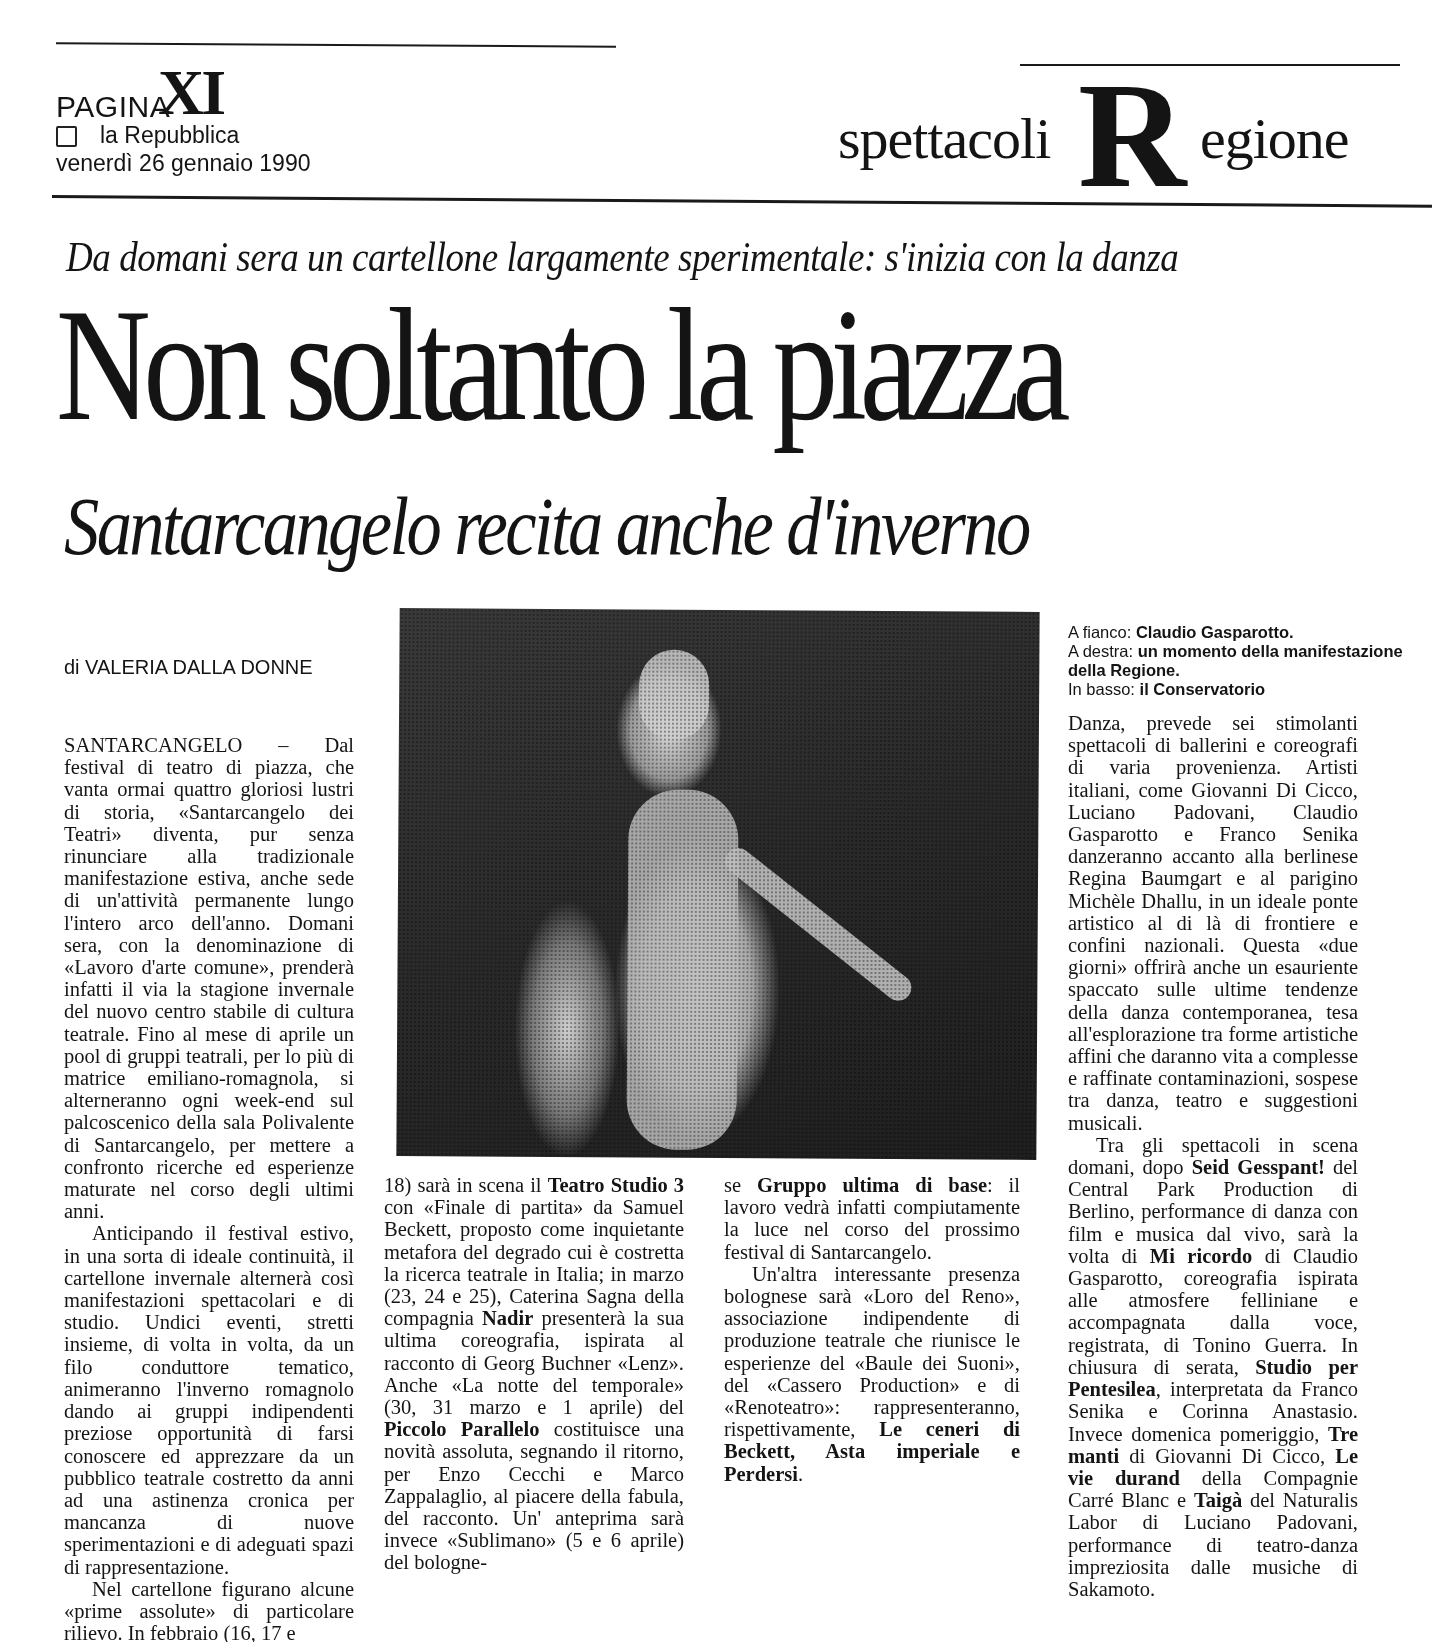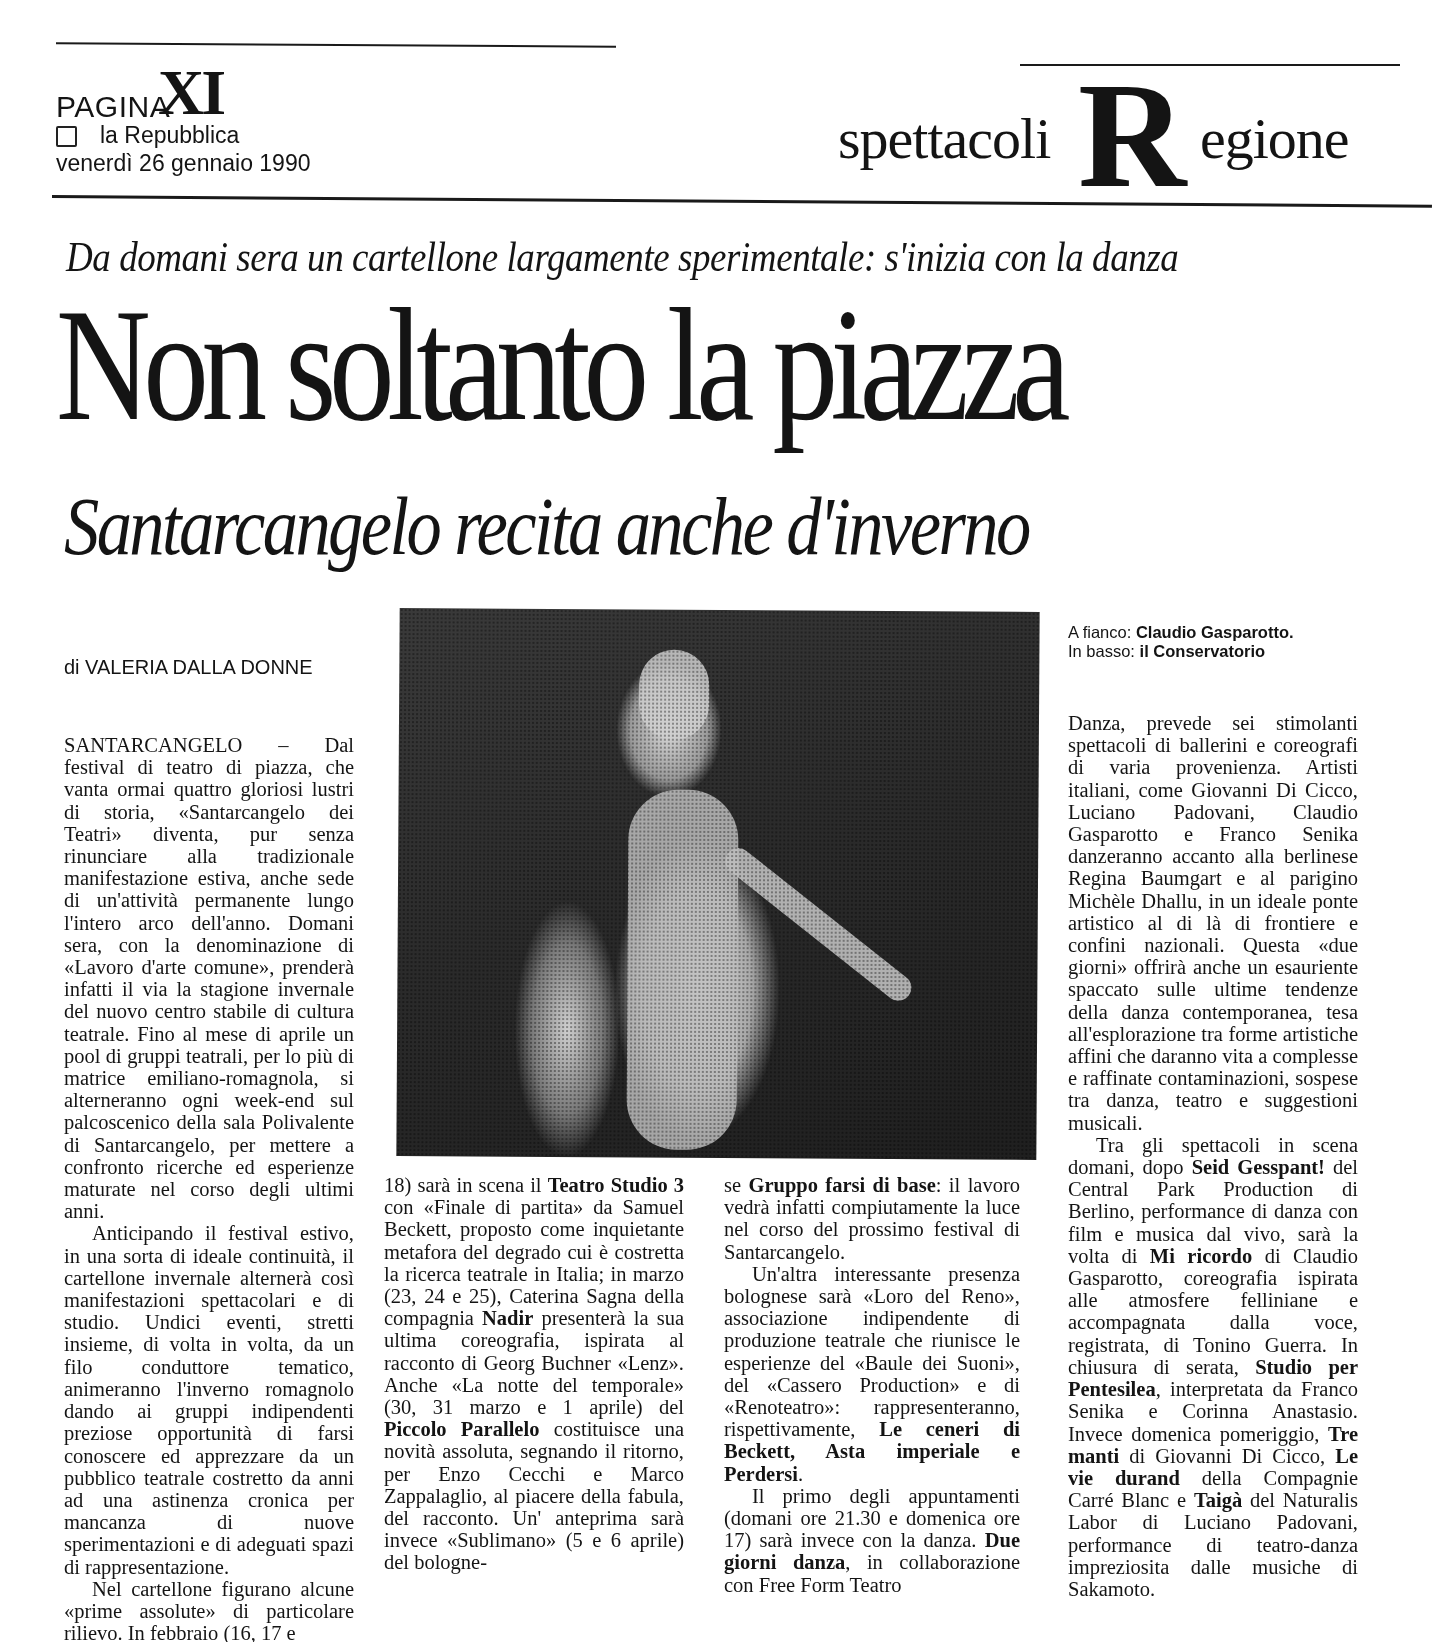--- a/index.html
+++ b/index.html
@@ -59,44 +59,42 @@
 
 <div class="abs photo">
   <div class="arm" style="left:330px; top:230px; width:230px; height:26px; transform:rotate(38deg); transform-origin:left;"></div>
   <div class="arm" style="left:230px; top:180px; width:110px; height:360px; border-radius:50px; background:#bdbdbd;"></div>
   <div class="arm" style="left:240px; top:40px; width:70px; height:90px; border-radius:40px; background:#cfcfcf;"></div>
   <div class="photo-overlay"></div>
 </div>
 
 <div class="abs caption">
   <div><span>A fianco:</span> <b>Claudio Gasparotto.</b></div>
+  <div><span>A destra:</span> <b>un momento della manifestazione della Regione.</b></div>
   <div><span>In basso:</span> <b>il Conservatorio</b></div>
 </div>
 
 <div class="col" style="left:64px; top:690px; width:290px;margin-top:44px;">
   <p>SANTARCANGELO – Dal festival di teatro di piazza, che vanta ormai quattro gloriosi lustri di storia, «Santarcangelo dei Teatri» diventa, pur senza rinunciare alla tradizionale manifestazione estiva, anche sede di un'attività permanente lungo l'intero arco dell'anno. Domani sera, con la denominazione di «Lavoro d'arte comune», prenderà infatti il via la stagione invernale del nuovo centro stabile di cultura teatrale. Fino al mese di aprile un pool di gruppi teatrali, per lo più di matrice emiliano-romagnola, si alterneranno ogni week-end sul palcoscenico della sala Polivalente di Santarcangelo, per mettere a confronto ricerche ed esperienze maturate nel corso degli ultimi anni.</p>
   <p class="indent">Anticipando il festival estivo, in una sorta di ideale continuità, il cartellone invernale alternerà così manifestazioni spettacolari e di studio. Undici eventi, stretti insieme, di volta in volta, da un filo conduttore tematico, animeranno l'inverno romagnolo dando ai gruppi indipendenti preziose opportunità di farsi conoscere ed apprezzare da un pubblico teatrale costretto da anni ad una astinenza cronica per mancanza di nuove sperimentazioni e di adeguati spazi di rappresentazione.</p>
   <p class="indent">Nel cartellone figurano alcune «prime assolute» di particolare rilievo. In febbraio (16, 17 e</p>
 </div>
 
 <div class="col" style="left:384px; top:1174px; width:300px;">
   <p>
     <span>18) sarà in scena il </span><b>Teatro Studio 3</b><span> con «Finale di partita» da Samuel Beckett, proposto come inquietante metafora del degrado cui è costretta la ricerca teatrale in Italia; in marzo (23, 24 e 25), Caterina Sagna della compagnia </span><b>Nadir</b><span> presenterà la sua ultima coreografia, ispirata al racconto di Georg Buchner «Lenz». Anche «La notte del temporale» (30, 31 marzo e 1 aprile) del </span><b>Piccolo Parallelo</b><span> costituisce una novità assoluta, segnando il ritorno, per Enzo Cecchi e Marco Zappalaglio, al piacere della fabula, del racconto. Un' anteprima sarà invece «Sublimano» (5 e 6 aprile) del bologne-</span>
   </p>
 </div>
 
 <div class="col" style="left:724px; top:1174px; width:296px;">
   <p>
-    <span>se </span><b>Gruppo farsi di base</b><span>: il lavoro vedrà infatti compiutamente la luce nel corso del prossimo festival di Santarcangelo.</span>
+    <span>se </span><b>Gruppo ultima di base</b><span>: il lavoro vedrà infatti compiutamente la luce nel corso del prossimo festival di Santarcangelo.</span>
   </p>
   <p class="indent">
     <span>Un'altra interessante presenza bolognese sarà «Loro del Reno», associazione indipendente di produzione teatrale che riunisce le esperienze del «Baule dei Suoni», del «Cassero Production» e di «Renoteatro»: rappresenteranno, rispettivamente, </span><b>Le ceneri di Beckett, Asta imperiale e Perdersi</b><span>.</span>
-  </p>
-  <p class="indent">
-    <span>Il primo degli appuntamenti (domani ore 21.30 e domenica ore 17) sarà invece con la danza. </span><b>Due giorni danza</b><span>, in collaborazione con Free Form Teatro</span>
   </p>
 </div>
 
 <div class="col" style="left:1068px; top:712px; width:290px;">
   <p>Danza, prevede sei stimolanti spettacoli di ballerini e coreografi di varia provenienza. Artisti italiani, come Giovanni Di Cicco, Luciano Padovani, Claudio Gasparotto e Franco Senika danzeranno accanto alla berlinese Regina Baumgart e al parigino Michèle Dhallu, in un ideale ponte artistico al di là di frontiere e confini nazionali. Questa «due giorni» offrirà anche un esauriente spaccato sulle ultime tendenze della danza contemporanea, tesa all'esplorazione tra forme artistiche affini che daranno vita a complesse e raffinate contaminazioni, sospese tra danza, teatro e suggestioni musicali.</p>
   <p class="indent">
     <span>Tra gli spettacoli in scena domani, dopo </span><b>Seid Gesspant!</b><span> del Central Park Production di Berlino, performance di danza con film e musica dal vivo, sarà la volta di </span><b>Mi ricordo</b><span> di Claudio Gasparotto, coreografia ispirata alle atmosfere felliniane e accompagnata dalla voce, registrata, di Tonino Guerra. In chiusura di serata, </span><b>Studio per Pentesilea</b><span>, interpretata da Franco Senika e Corinna Anastasio. Invece domenica pomeriggio, </span><b>Tre manti</b><span> di Giovanni Di Cicco, </span><b>Le vie durand</b><span> della Compagnie Carré Blanc e </span><b>Taigà</b><span> del Naturalis Labor di Luciano Padovani, performance di teatro-danza impreziosita dalle musiche di Sakamoto.</span>
   </p>
 </div>
 

